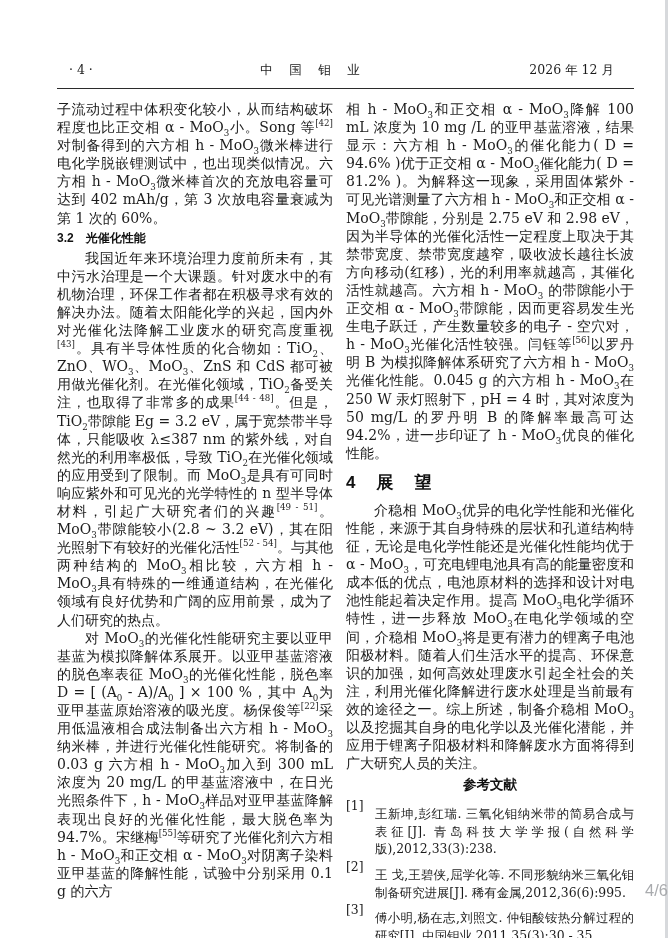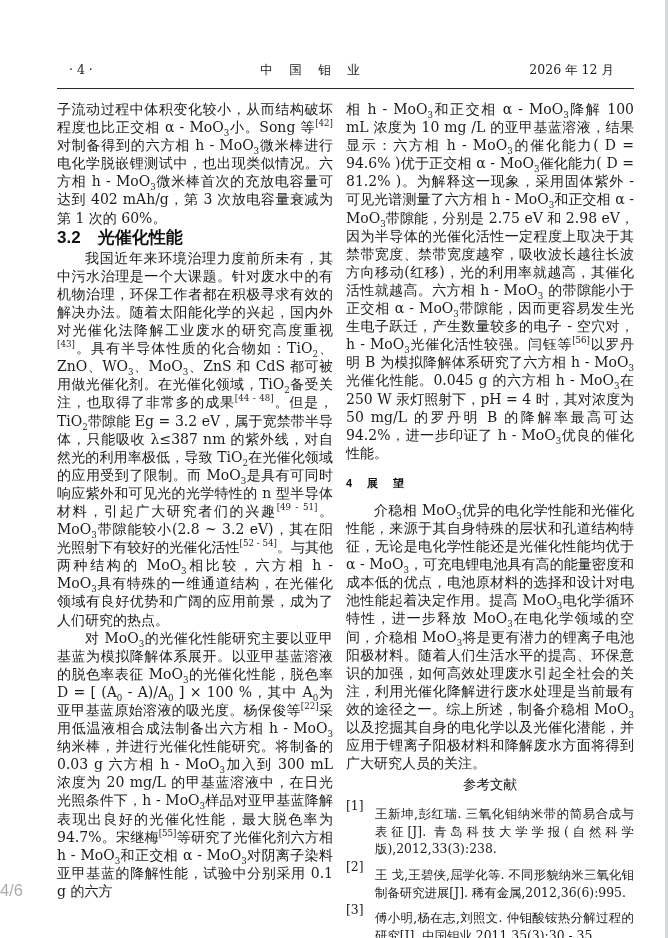--- a/index.html
+++ b/index.html
@@ -52,38 +52,38 @@
     line-height: 18.1px;
     text-align: justify;
     text-justify: inter-ideograph;
   }
   .indent { text-indent: 2em; }
   sub, sup { font-size: 0.62em; line-height: 0; }
   .h-sub {
     margin: 2px 0 2px 0;
     font-family: "Liberation Sans", "DejaVu Sans", sans-serif;
     font-weight: 700;
-    font-size: 17px;
+    font-size: 12px;
     line-height: 18px;
     color: #111;
   }
   .h-major {
     margin: 10px 0 7px 0;
     font-family: "Liberation Sans", "DejaVu Sans", sans-serif;
     font-weight: 700;
-    font-size: 11px;
+    font-size: 17px;
     line-height: 22px;
     letter-spacing: 2px;
     color: #111;
   }
   .refs-title {
     margin: 4px 0 3px 0;
     text-align: center;
     font-family: "Liberation Sans", "DejaVu Sans", sans-serif;
-    font-weight: 400;
+    font-weight: 700;
     font-size: 13.5px;
     color: #111;
   }
   .ref {
     display: flex;
     font-size: 12.4px;
     line-height: 17.6px;
   }
   .ref-num {
     flex: 0 0 29px;
@@ -91,21 +91,21 @@
   .ref-text {
     flex: 1;
     text-align: justify;
     margin-top: 8px;
   }
   .page-indicator {
     position: absolute;
     top: 881px;
     left: 0;
     right: 0;
-    text-align: left;
+    text-align: right;
     font-family: "Liberation Sans", "DejaVu Sans", sans-serif;
     font-size: 16.5px;
     color: #a9abae;
   }
 </style>
 </head>
 <body>
 
 <div class="page">
 

